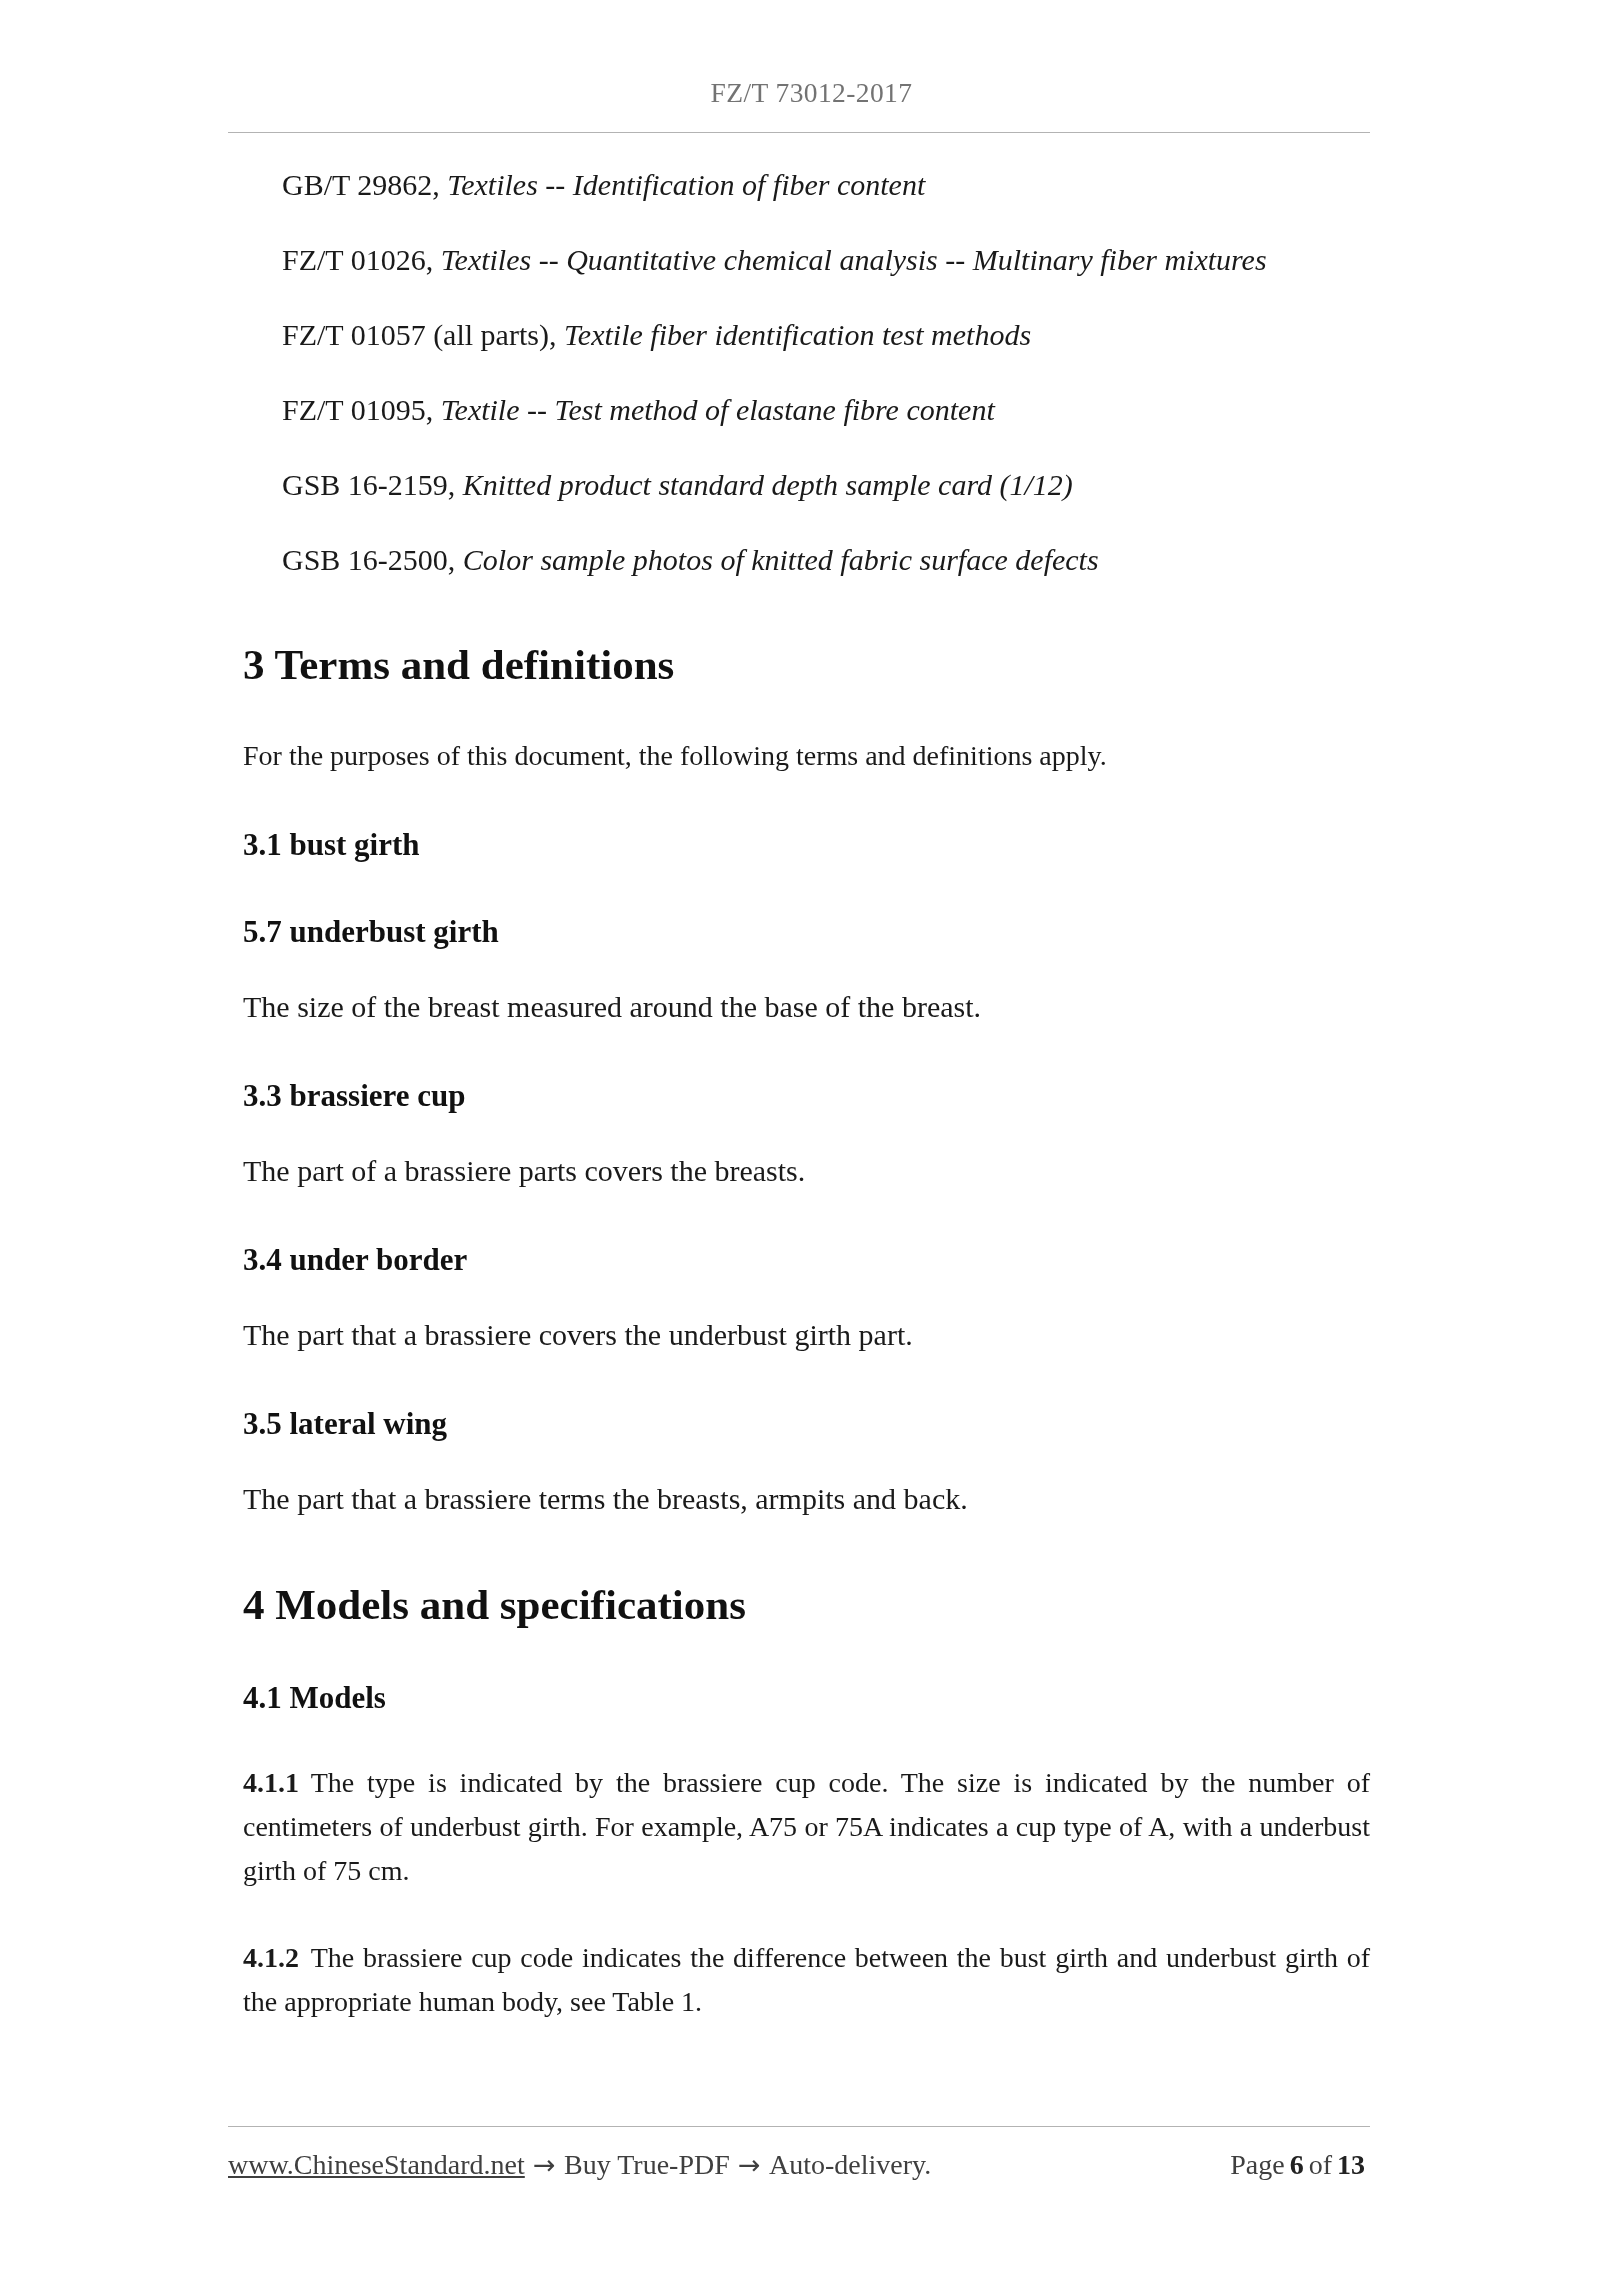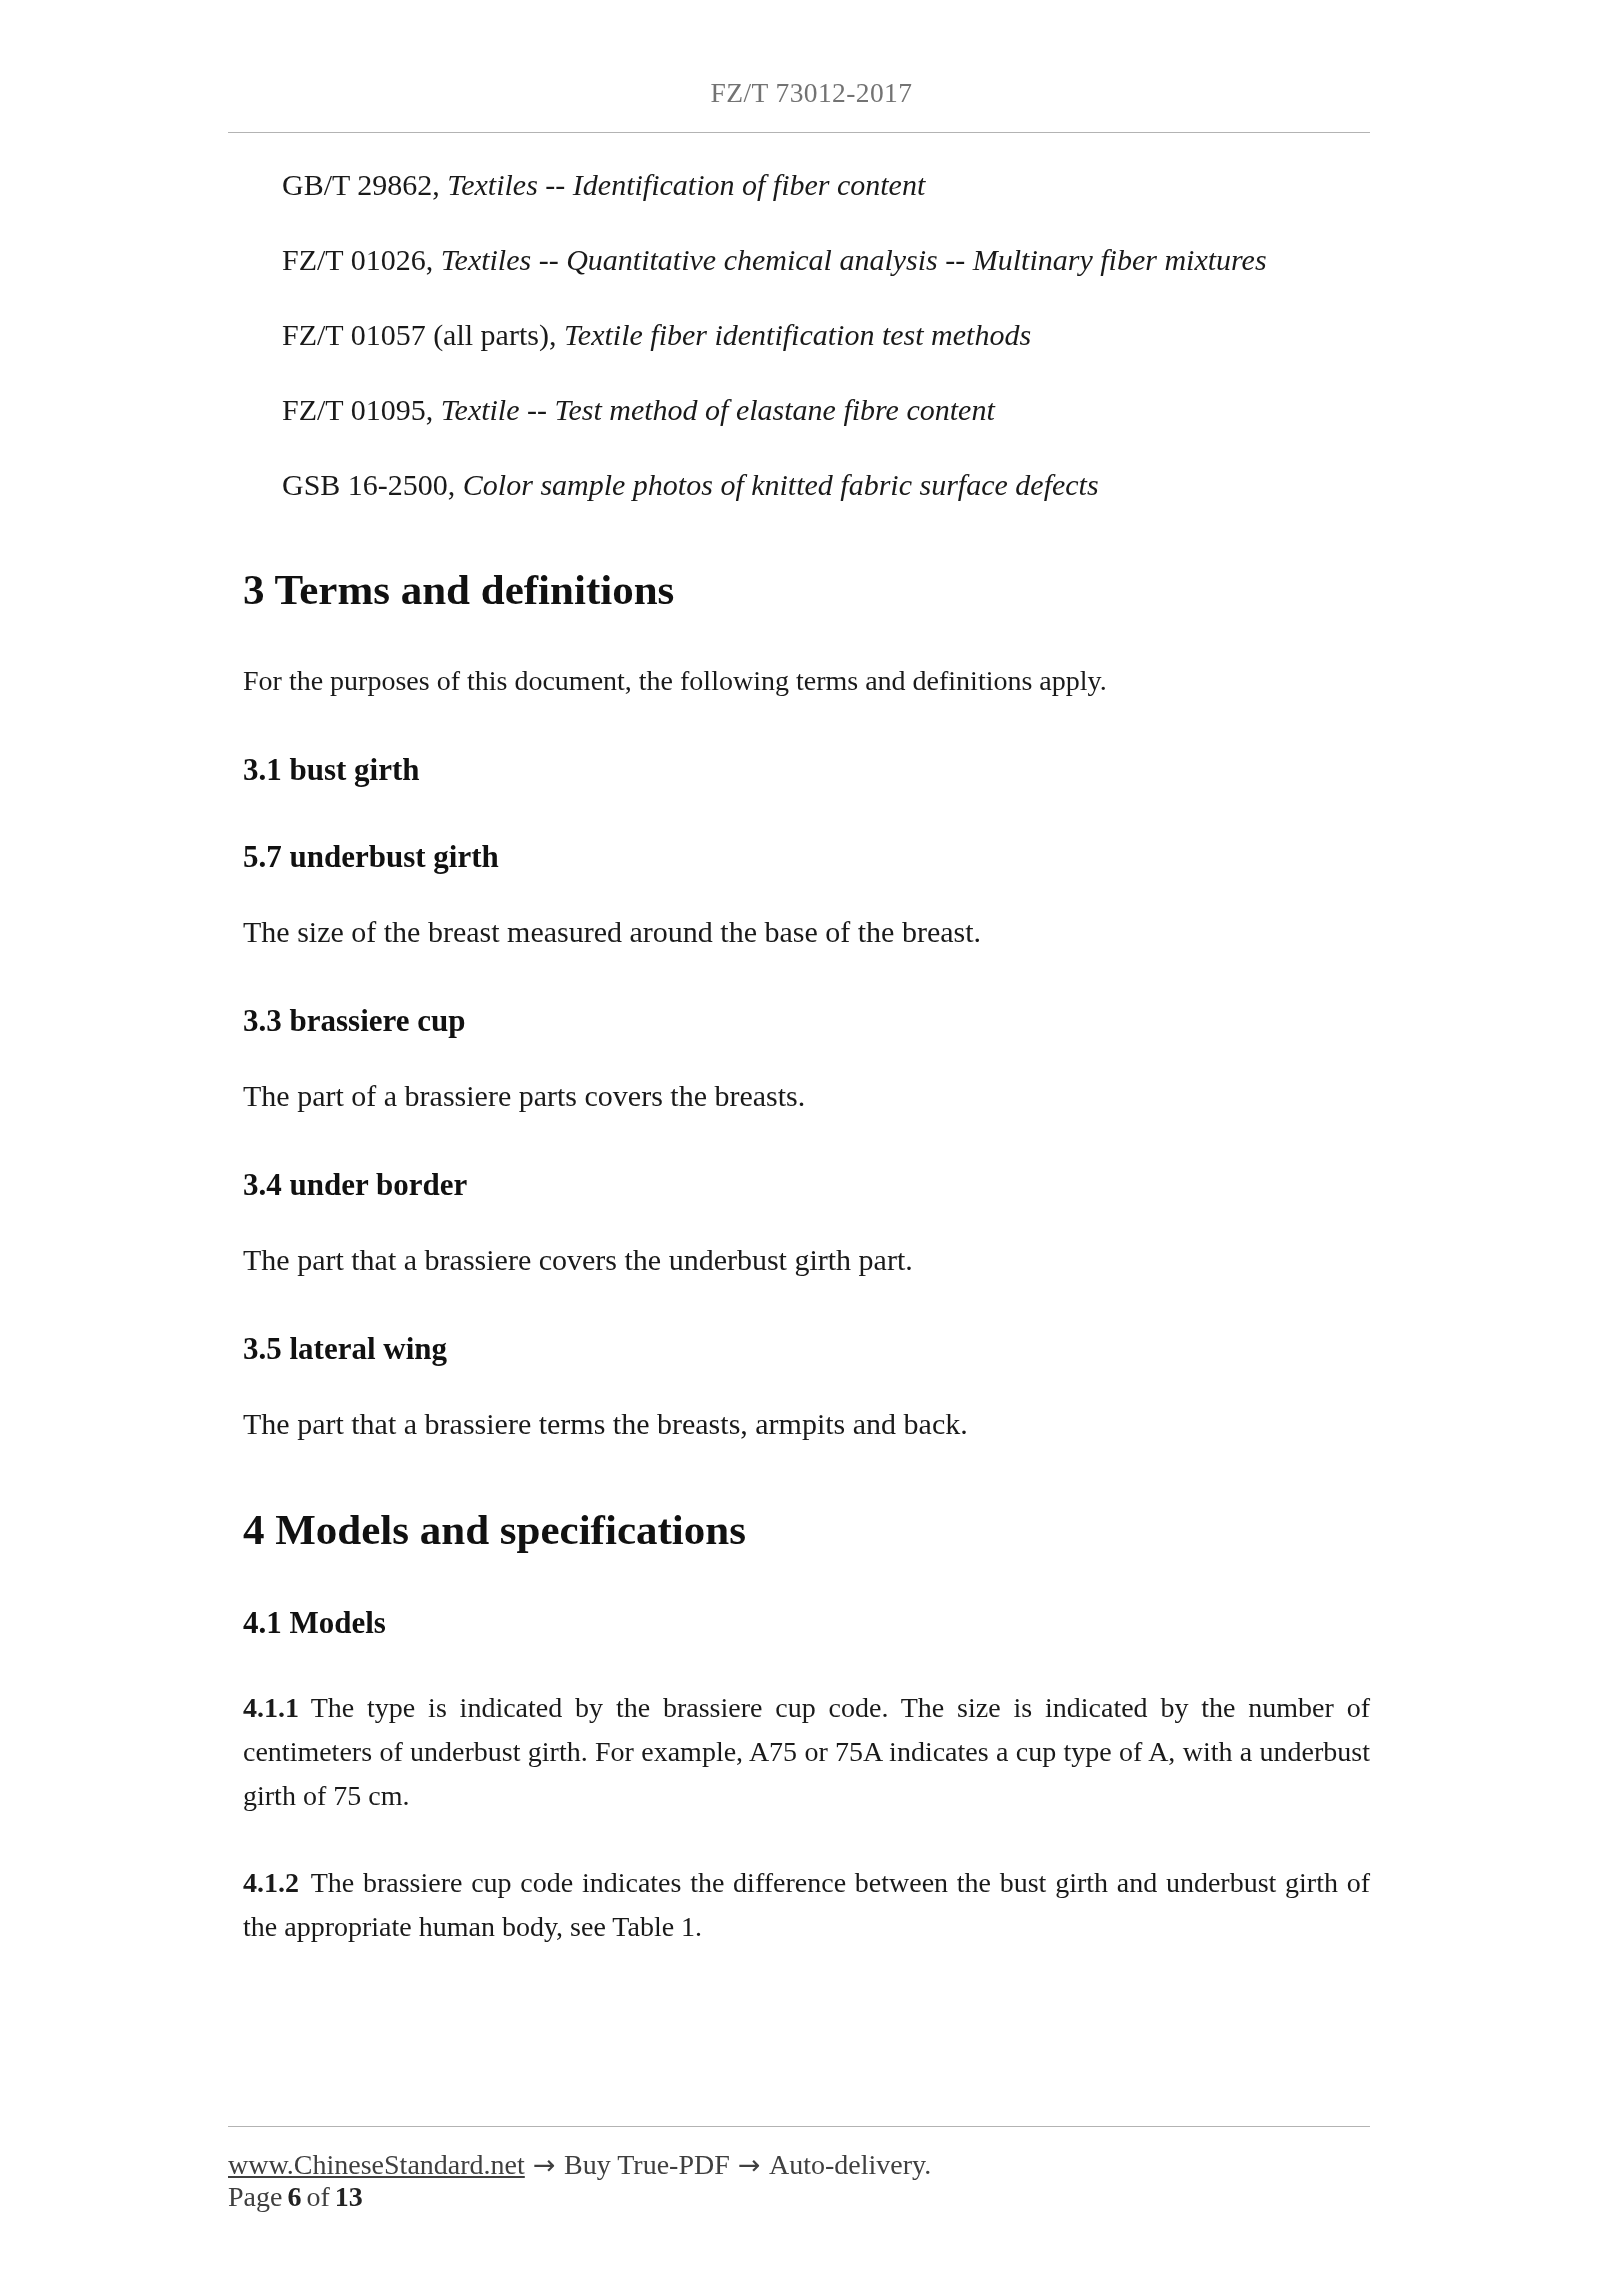--- a/index.html
+++ b/index.html
@@ -82,21 +82,20 @@
     top: 2126px;
     left: 228px;
     width: 1142px;
     border-top: 1.7px solid #b3b3b3;
     padding-top: 22px;
     display: flex;
     justify-content: space-between;
     align-items: baseline;
     font-size: 28px;
     color: #3f3f3f;
-    flex-direction: column;
   }
   .footer-left { white-space: nowrap; }
   .footer-left a {
     color: #3f3f3f;
     text-decoration: underline;
     cursor: pointer;
   }
   .arrow {
     padding: 0 8.3px;
     font-family: "DejaVu Sans", sans-serif;
@@ -118,20 +117,21 @@
   <div class="doc-header">FZ/T 73012-2017</div>
   <div class="header-rule"></div>
 
   <div class="content">
 
     <div>
       <p class="ref"><span class="code">GB/T 29862,</span> <span class="title">Textiles -- Identification of fiber content</span></p>
       <p class="ref"><span class="code">FZ/T 01026,</span> <span class="title">Textiles -- Quantitative chemical analysis -- Multinary fiber mixtures</span></p>
       <p class="ref"><span class="code">FZ/T 01057 (all parts),</span> <span class="title">Textile fiber identification test methods</span></p>
       <p class="ref"><span class="code">FZ/T 01095,</span> <span class="title">Textile -- Test method of elastane fibre content</span></p>
+      <p class="ref"><span class="code">GSB 16-2159,</span> <span class="title">Knitted product standard depth sample card (1/12)</span></p>
       <p class="ref"><span class="code">GSB 16-2500,</span> <span class="title">Color sample photos of knitted fabric surface defects</span></p>
     </div>
 
     <h2 class="sec">3 Terms and definitions</h2>
     <p class="body">For the purposes of this document, the following terms and definitions apply.</p>
 
     <h3 class="term">3.1 bust girth</h3>
 
     <h3 class="term">5.7 underbust girth</h3>
     <p class="termbody">The size of the breast measured around the base of the breast.</p>

